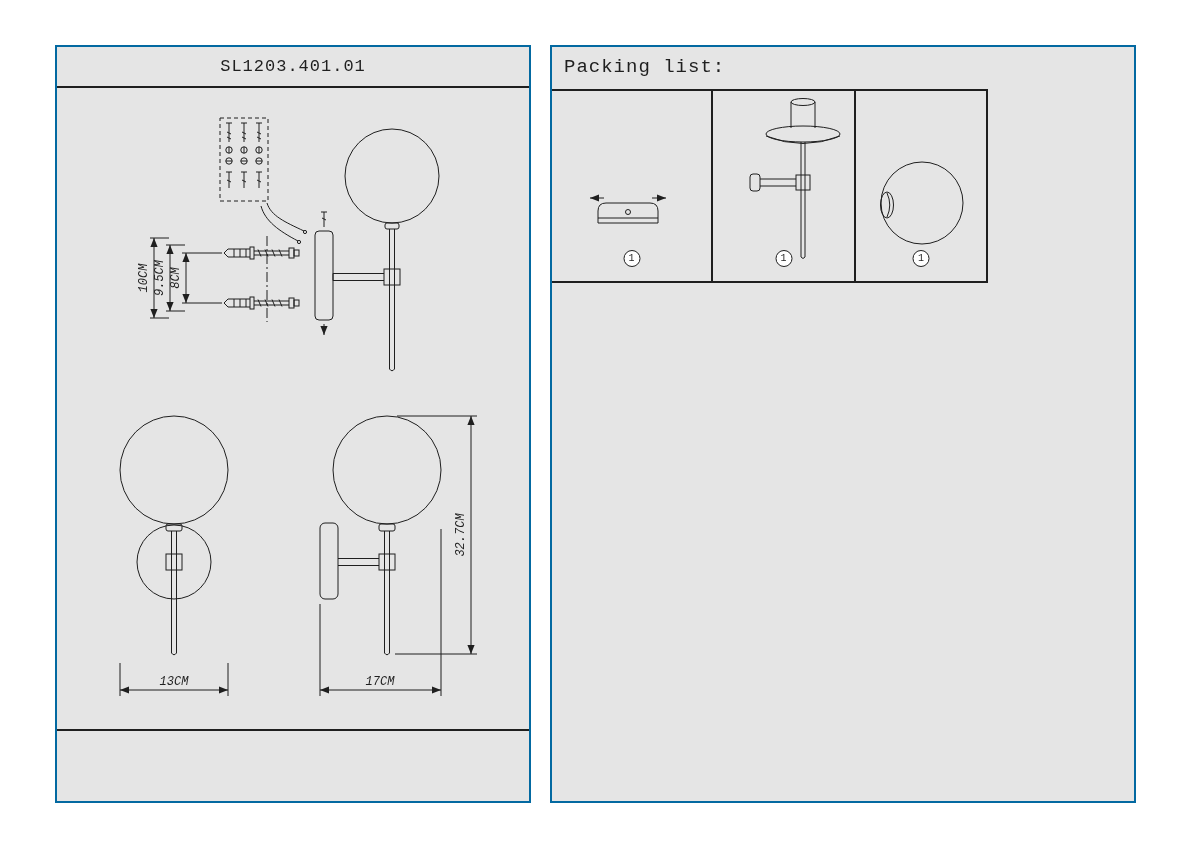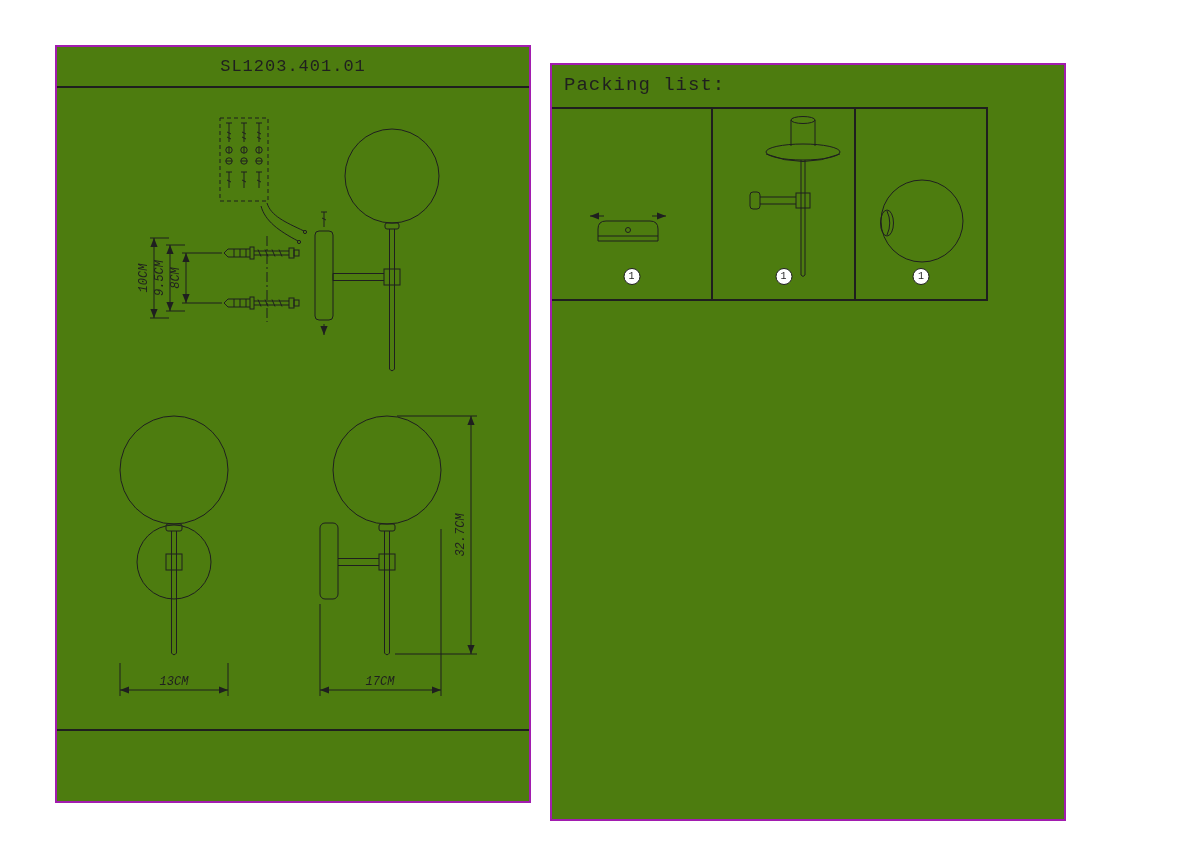--- a/index.html
+++ b/index.html
@@ -1,24 +1,24 @@
 <!DOCTYPE html>
 <html><head>
 <meta charset="utf-8">
 <style>
   html,body { margin:0; padding:0; }
   body {
     width:1200px; height:848px; position:relative; background:#ffffff;
     font-family:"Liberation Mono", monospace; color:#1f1f1f;
   }
   .panel {
-    position:absolute; border:2px solid #a21caf; background:#4d7c0f; box-sizing:border-box;
+    position:absolute; border:2px solid #0369a1; background:#e5e5e5; box-sizing:border-box;
   }
   .left-panel  { left:55px;  top:45px; width:476px; height:758px; }
-  .right-panel { left:550px; top:45px; width:516px; height:758px;margin-top:18px; }
+  .right-panel { left:550px; top:45px; width:586px; height:758px; }
 
   .left-title {
     height:39px; border-bottom:2px solid #1f1f1f;
     display:flex; align-items:center; justify-content:center;
     font-size:17px; letter-spacing:1px;
   }
   .left-drawing-wrap { position:absolute; left:0; top:41px;font-style:italic; }
   .left-footer-line {
     position:absolute; left:0; top:682px; width:100%; height:0;
     border-top:2px solid #1f1f1f;

